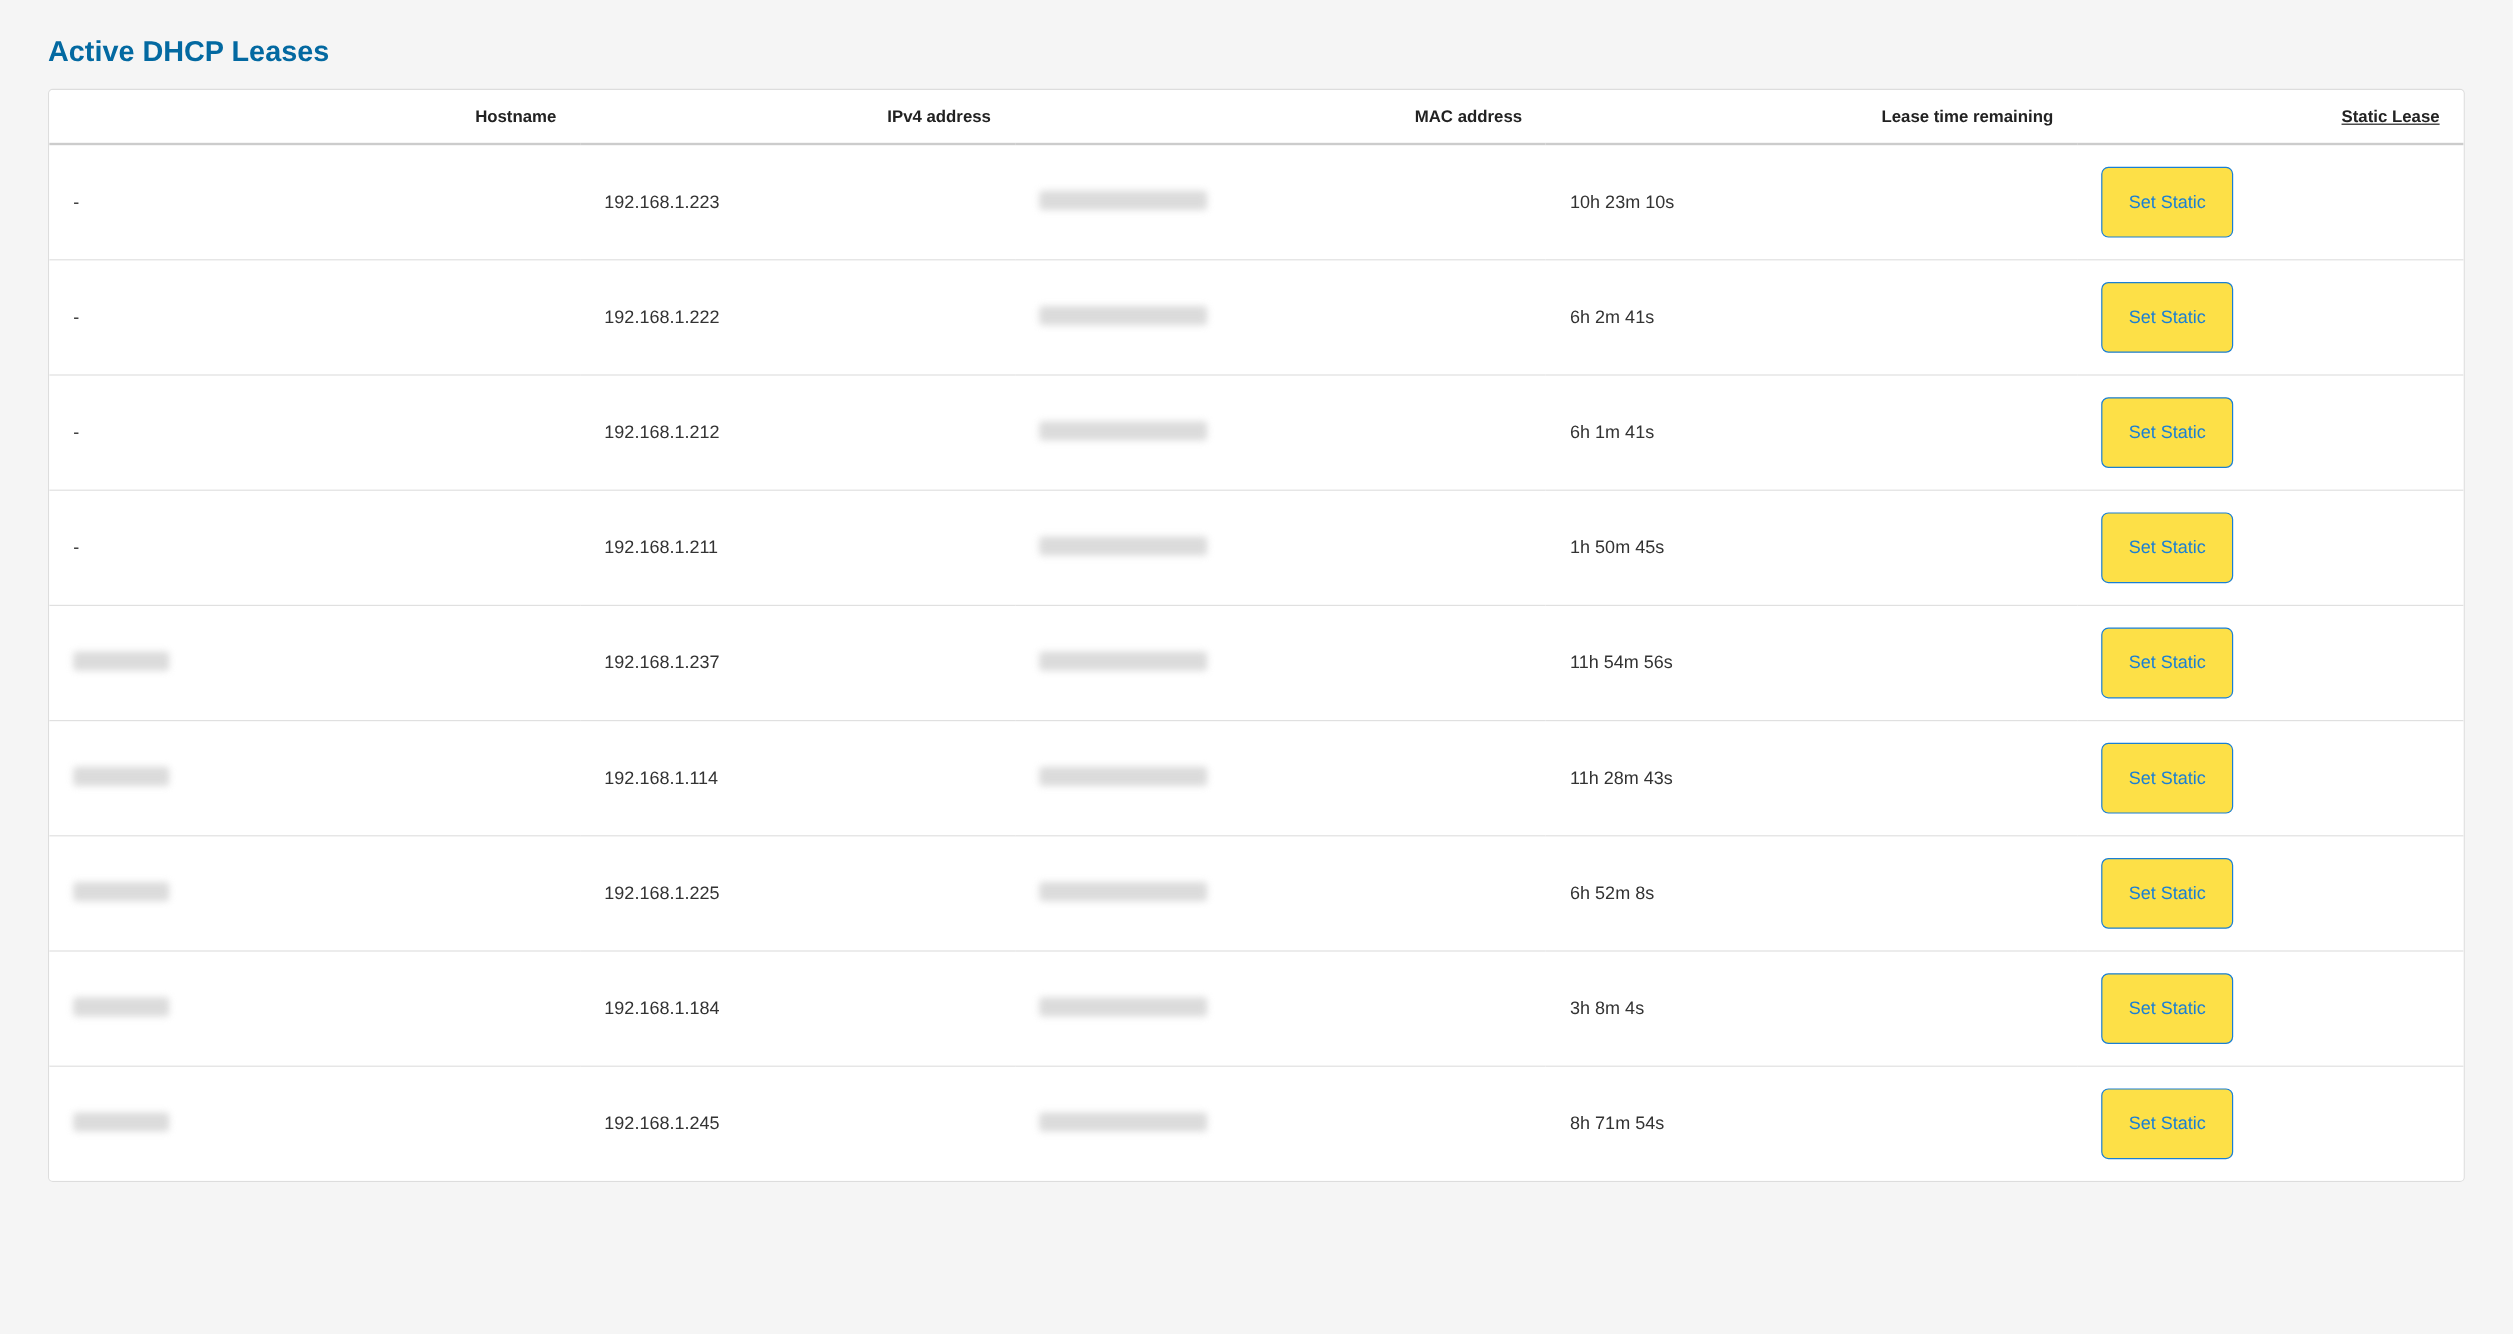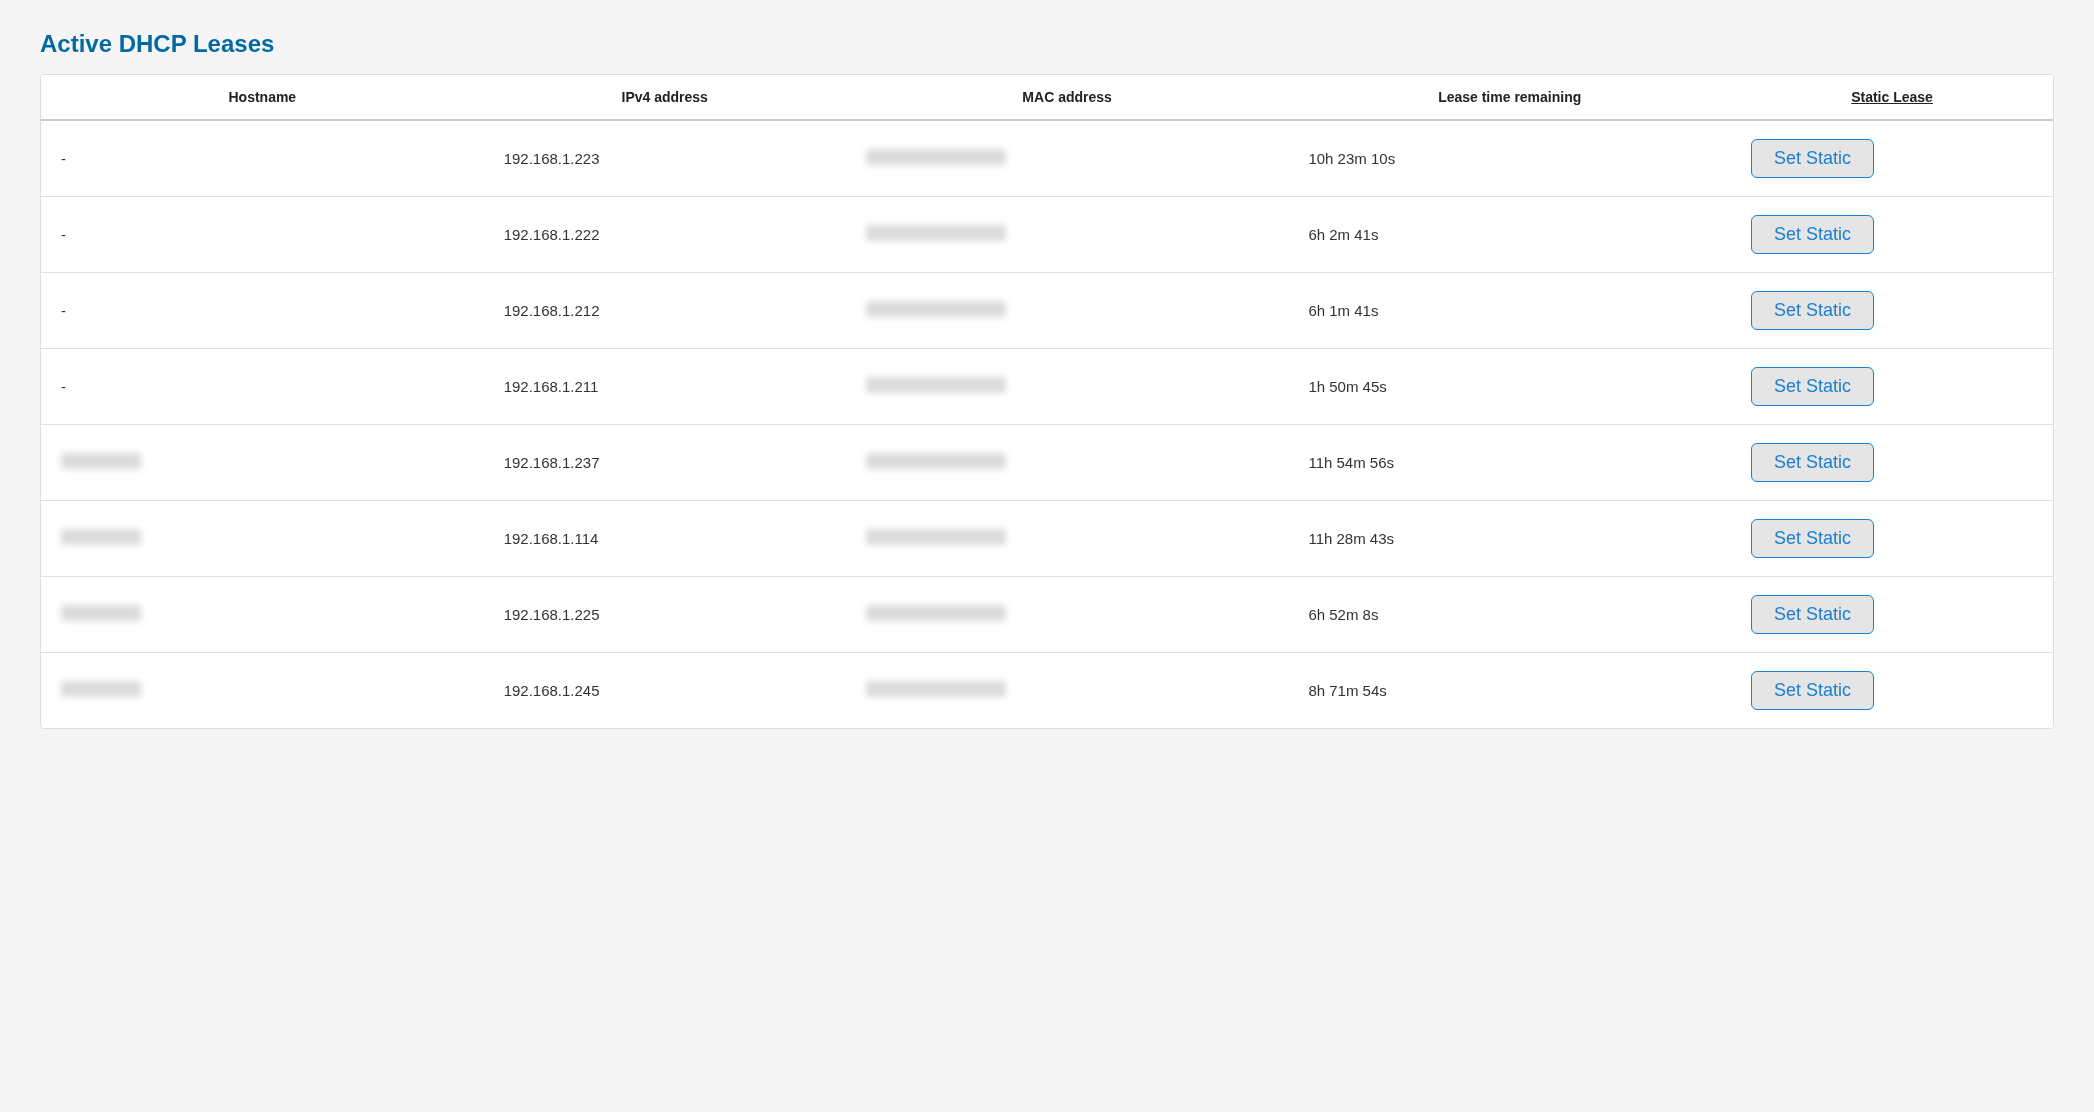--- a/index.html
+++ b/index.html
@@ -33,21 +33,21 @@
     table {
       width: 100%;
       border-collapse: collapse;
     }
 
     thead tr {
       border-bottom: 2px solid #ccc;
     }
 
     thead th {
-      text-align: center;
+      text-align: right;
       padding: 14px 20px;
       font-weight: 700;
       font-size: 14px;
       color: #222;
       background: #fff;
     }
 
     tbody tr {
       border-bottom: 1px solid #e0e0e0;
       background: #fff;
@@ -79,25 +79,25 @@
       width: 80px;
       height: 16px;
       background: #ccc;
       border-radius: 3px;
       filter: blur(3px);
       opacity: 0.7;
     }
 
     .set-static-btn {
       border: 1.5px solid #1a7fd4;
-      background: #e5e5e5;
+      background: #fde047;
       color: #1a7fd4;
-      padding: 8px 22px;
+      padding: 20px 22px;
       border-radius: 6px;
-      font-size: 18px;
+      font-size: 15px;
       font-weight: 500;
       cursor: pointer;
       white-space: nowrap;
     }
 
     .col-hostname { width: 22%; }
     .col-ipv4 { width: 18%; }
     .col-mac { width: 22%; }
     .col-lease { width: 22%; }
     .col-static { width: 16%; text-decoration: underline; }
@@ -163,20 +163,27 @@
         </tr>
         <tr>
           <td><span class="hostname-blurred"></span></td>
           <td>192.168.1.225</td>
           <td><span class="mac-blurred"></span></td>
           <td>6h 52m 8s</td>
           <td><button class="set-static-btn">Set Static</button></td>
         </tr>
         <tr>
           <td><span class="hostname-blurred"></span></td>
+          <td>192.168.1.184</td>
+          <td><span class="mac-blurred"></span></td>
+          <td>3h 8m 4s</td>
+          <td><button class="set-static-btn">Set Static</button></td>
+        </tr>
+        <tr>
+          <td><span class="hostname-blurred"></span></td>
           <td>192.168.1.245</td>
           <td><span class="mac-blurred"></span></td>
           <td>8h 71m 54s</td>
           <td><button class="set-static-btn">Set Static</button></td>
         </tr>
       </tbody>
   </table>
 </div>
 
 </body></html>

